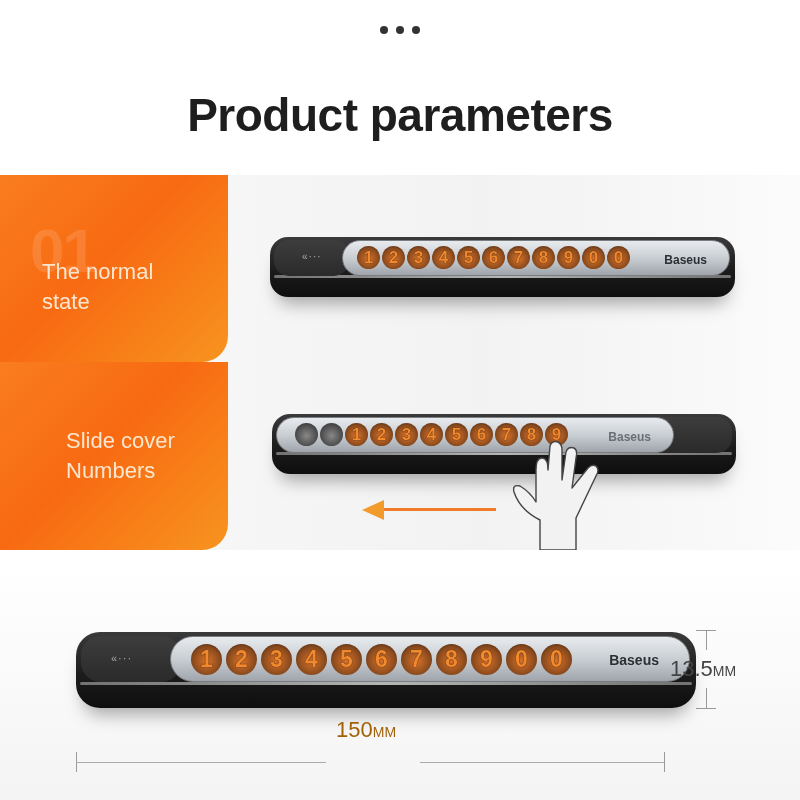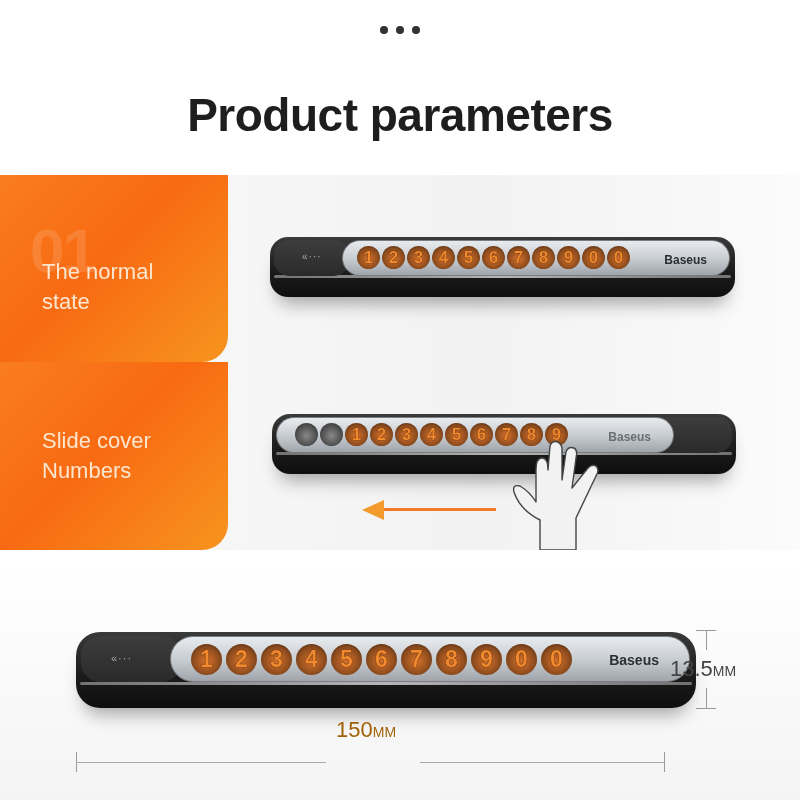--- a/index.html
+++ b/index.html
@@ -18,21 +18,21 @@
   .panel-row.r2 { top: 362px; height: 188px; }
 
   .orange { position: absolute; left: 0; top: 0; width: 228px; height: 100%;
             background: linear-gradient(135deg, #f97d1e 0%, #f86a12 45%, #f7941f 100%);
             border-bottom-right-radius: 26px; }
   .orange.o2 { border-bottom-right-radius: 26px; }
   .big-num { position: absolute; left: 30px; top: 40px; font-size: 62px; font-weight: bold;
              color: rgba(255,255,255,0.13); letter-spacing: -2px; }
   .state-text { position: absolute; left: 42px; font-size: 22px; line-height: 30px; color: #fbe6cf; }
   .r1 .state-text { top: 82px; }
-  .r2 .state-text { top: 64px; }
+  .r2 .state-text { top: 64px; margin-left: 24px; }
 
   
   .bar { position: absolute; border-radius: 18px; background: linear-gradient(180deg,#3a3a3a 0%,#1c1c1c 55%,#0e0e0e 100%);
          box-shadow: 0 14px 18px -8px rgba(0,0,0,0.35); }
   .bar .rim { position: absolute; left: 4px; right: 4px; top: 38px; height: 3px; background: linear-gradient(90deg,#888,#ddd,#888); border-radius: 2px; opacity: .8; }
   .cap { position: absolute; top: 3px; height: 36px; border-radius: 15px; background: linear-gradient(180deg,#3d3d3d,#2a2a2a); }
   .cap .arrows { position: absolute; top: 11px; font-size: 10px; color: #aaa; letter-spacing: 1px; }
   .slider { position: absolute; top: 3px; height: 36px; border-radius: 18px;
             background: linear-gradient(180deg,#e8ebee 0%,#c9ced3 50%,#9fa5ab 100%);
             border: 1px solid #7a7e82; }

